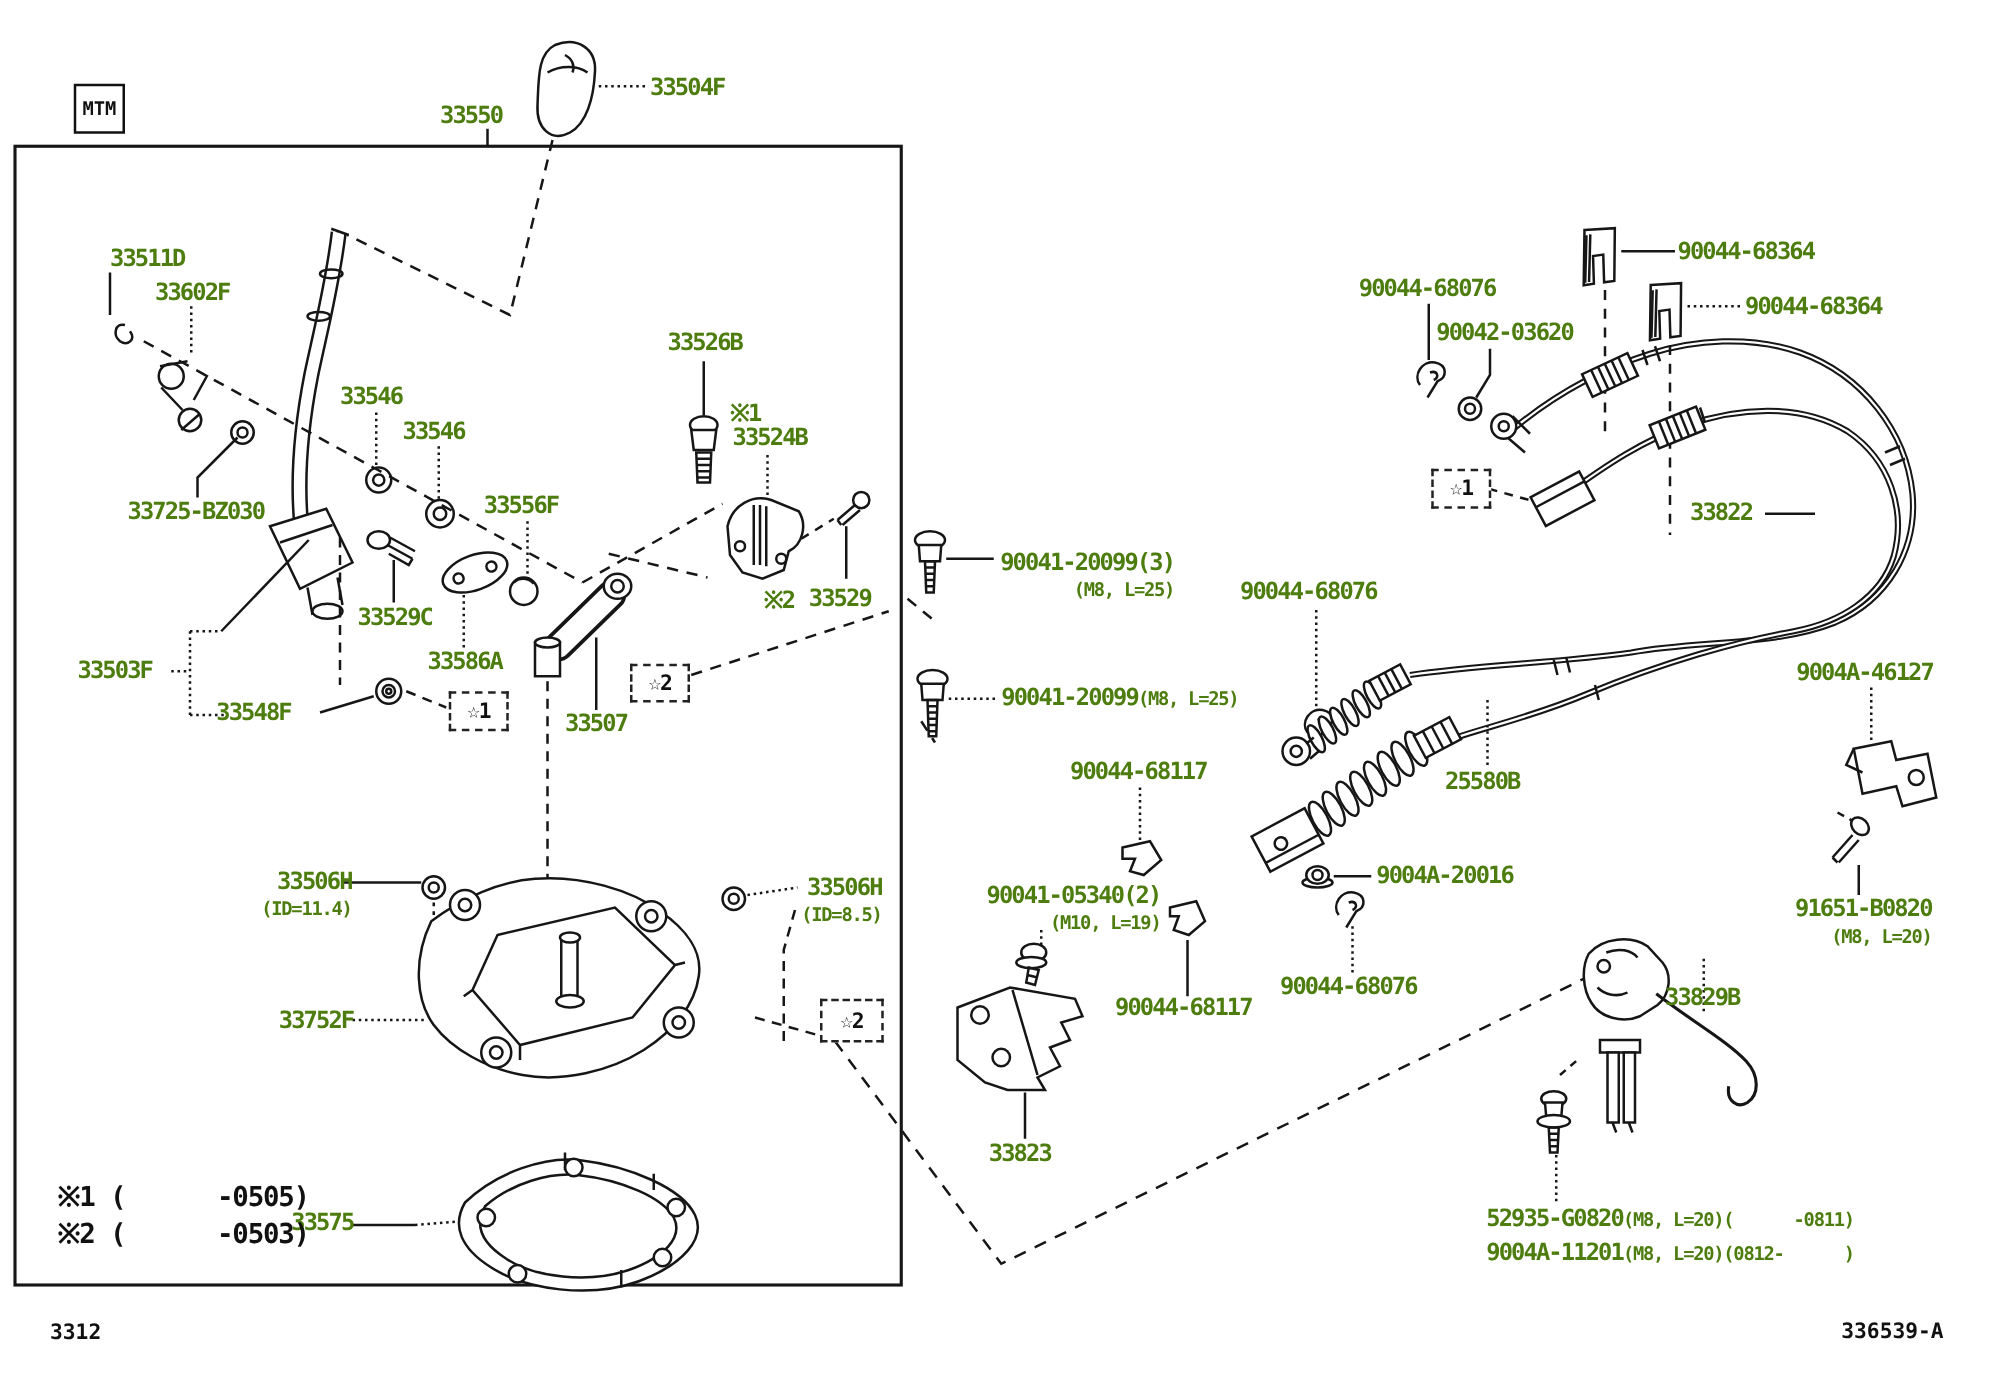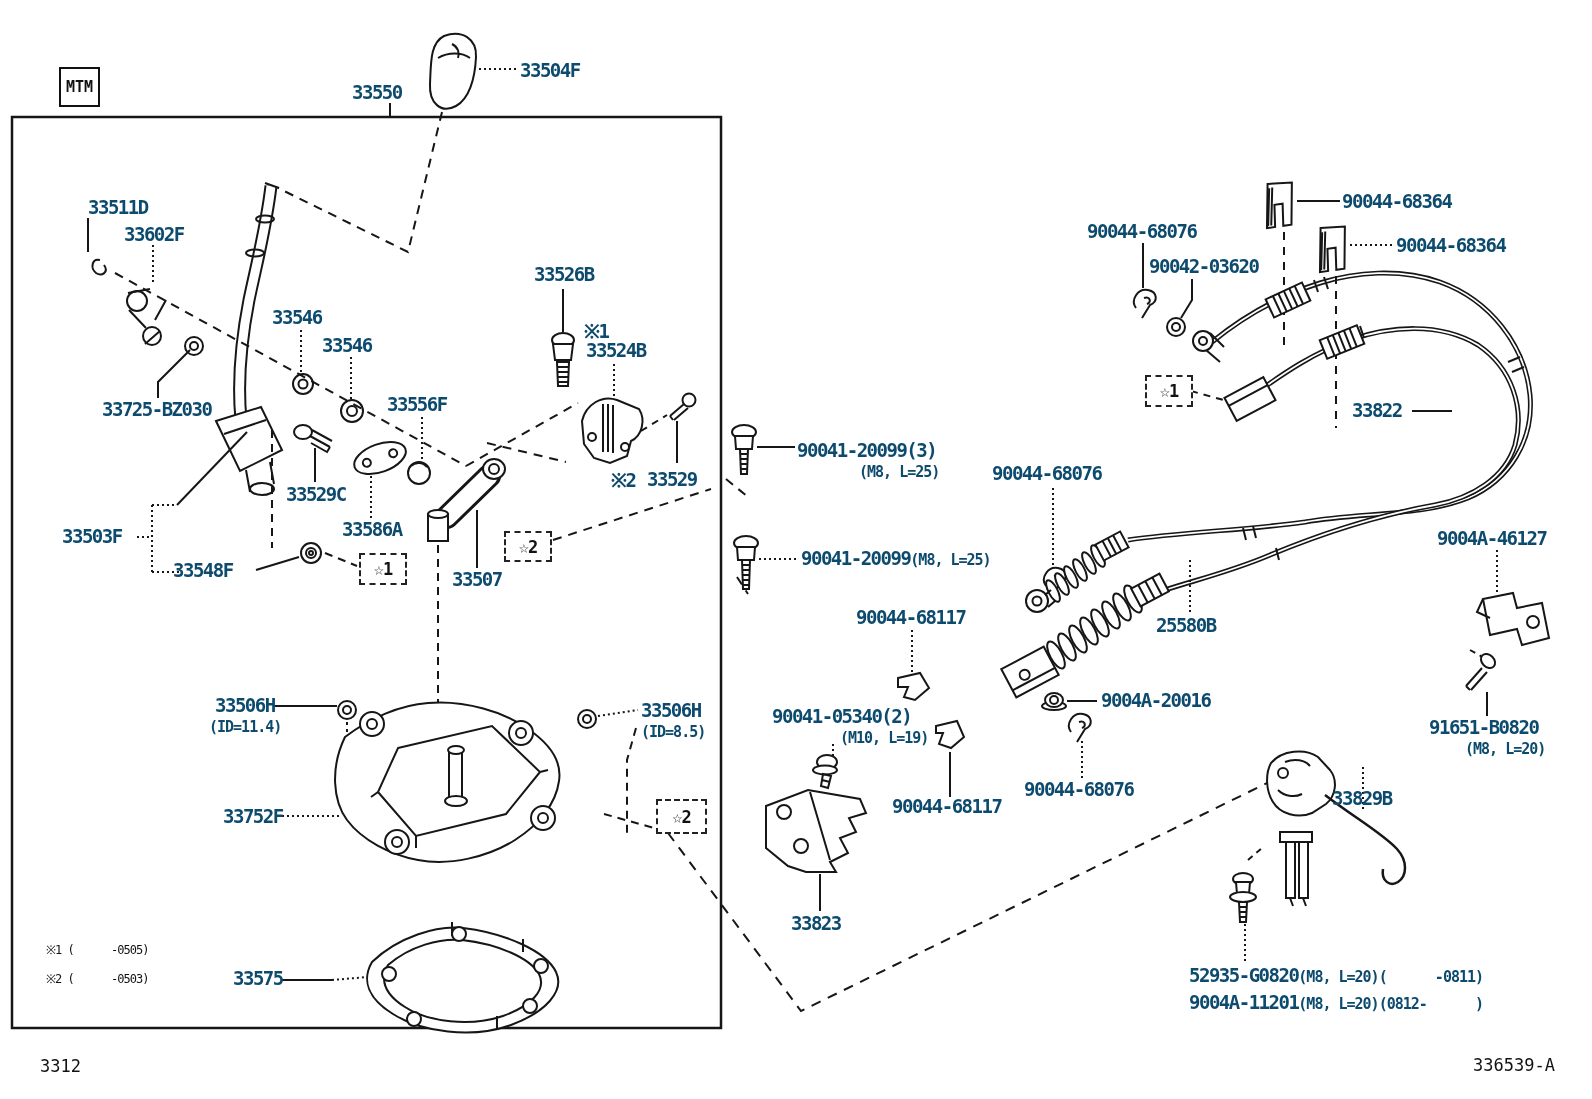--- a/index.html
+++ b/index.html
@@ -1,29 +1,29 @@
 <!DOCTYPE html>
 <html><head>
 <meta charset="utf-8">
 <style>
   html,body{margin:0;padding:0;background:#fff;}
   #stage{position:relative;width:1592px;height:1099px;background:#fff;overflow:hidden;
          font-family:"DejaVu Sans Mono",monospace;color:#111;}
   svg{position:absolute;left:0;top:0;}
   .lbl{position:absolute;white-space:pre;font-weight:bold;font-size:19px;line-height:20px;
-       letter-spacing:-1.5px;color:#0c4a6e;}
+       letter-spacing:-1.5px;color:#4d7c0f;text-align:right;}
   .spec{font-size:15px;letter-spacing:-1px;font-weight:bold;}
   .sub{display:block;font-size:15px;letter-spacing:-1px;margin-top:2px;}
   .starbox{position:absolute;border:2px dashed #222;background:#fff;display:flex;
            align-items:center;justify-content:center;font-weight:bold;font-size:17px;
            letter-spacing:-1px;}
   .mtmbox{position:absolute;left:59px;top:67px;width:37px;height:36px;border:2px solid #111;
           display:flex;align-items:center;justify-content:center;font-size:15px;font-weight:bold;}
-  .note{position:absolute;font-size:12px;font-weight:normal;letter-spacing:-1px;white-space:pre;}
-  .code{position:absolute;font-size:17px;font-weight:normal;letter-spacing:0;}
+  .note{position:absolute;font-size:22px;font-weight:bold;letter-spacing:-1px;white-space:pre;}
+  .code{position:absolute;font-size:17px;font-weight:bold;letter-spacing:0;}
 </style>
 </head>
 <body>
 
 <div id="stage">
 
 <svg width="1592" height="1099" viewBox="0 0 1592 1099">
   <g fill="none" stroke="#161616" stroke-width="2">
 
     <g>

